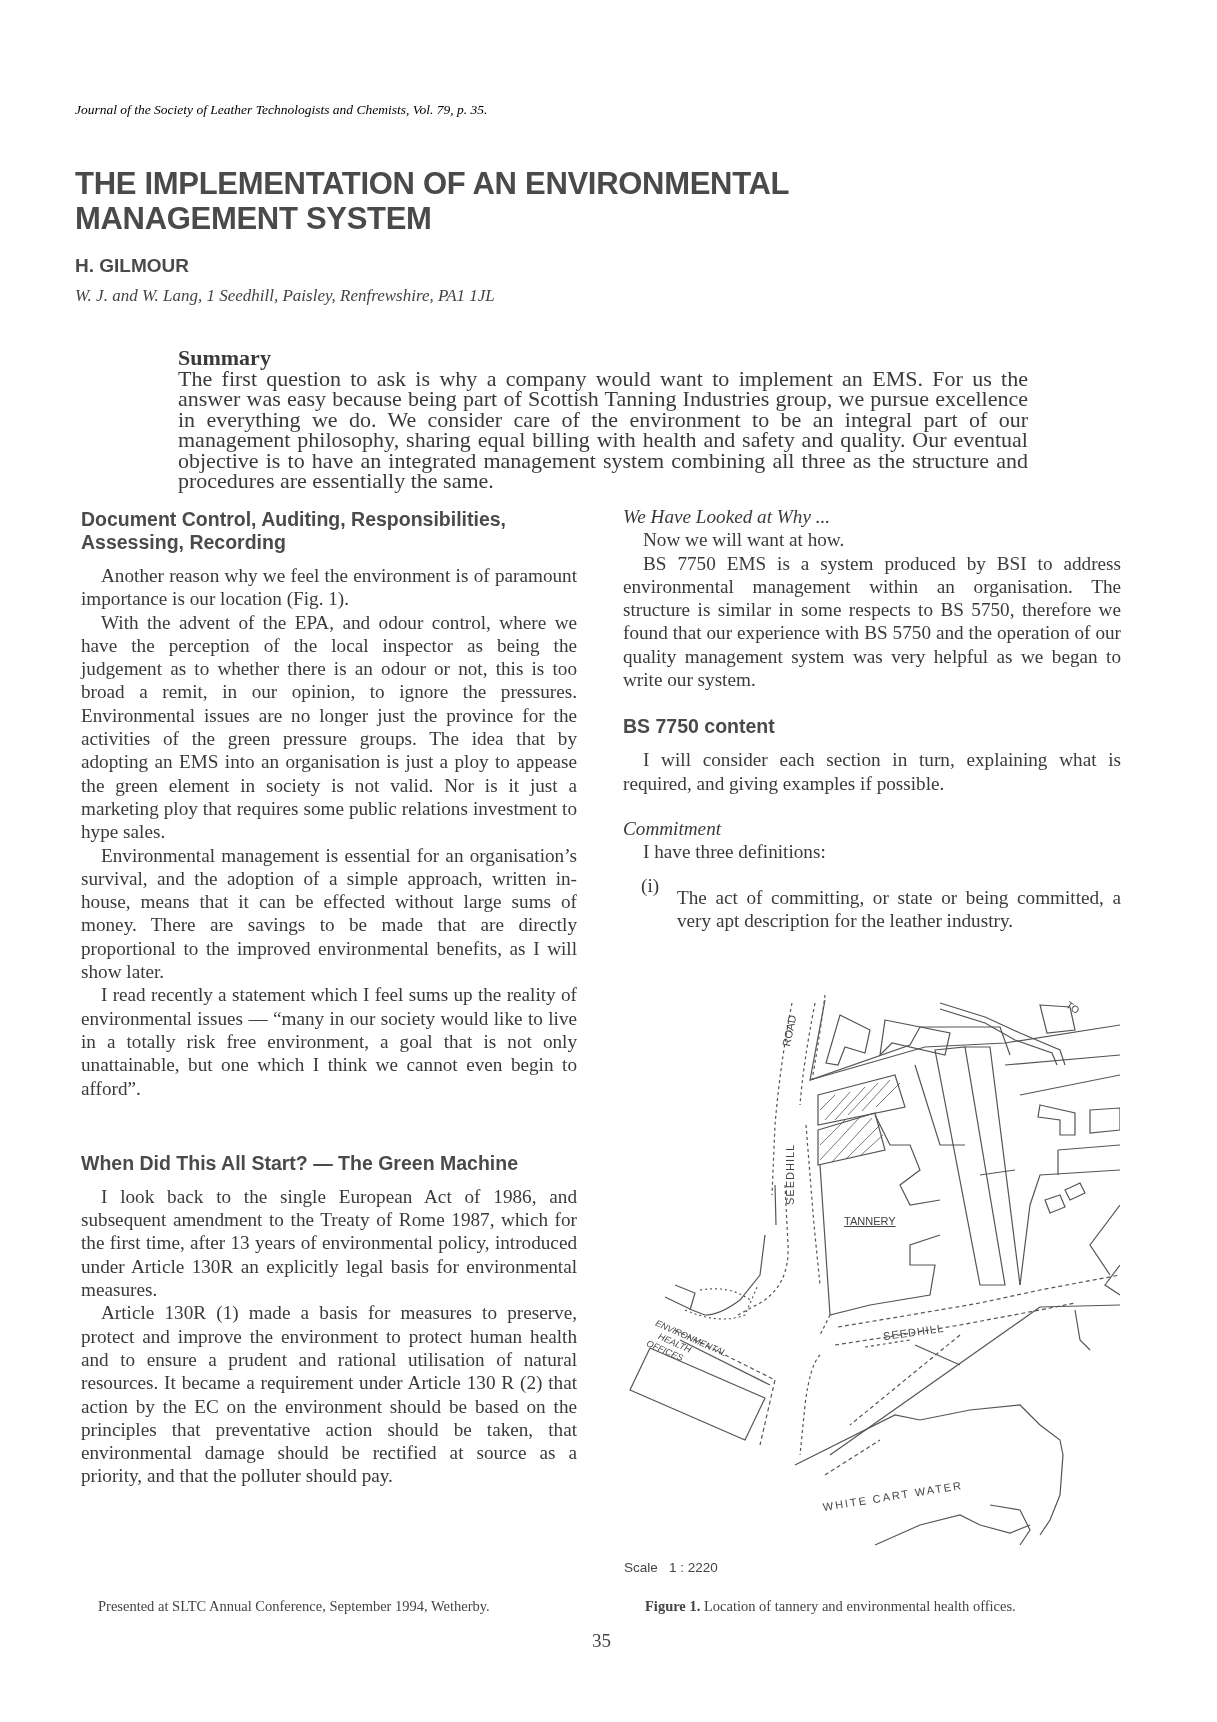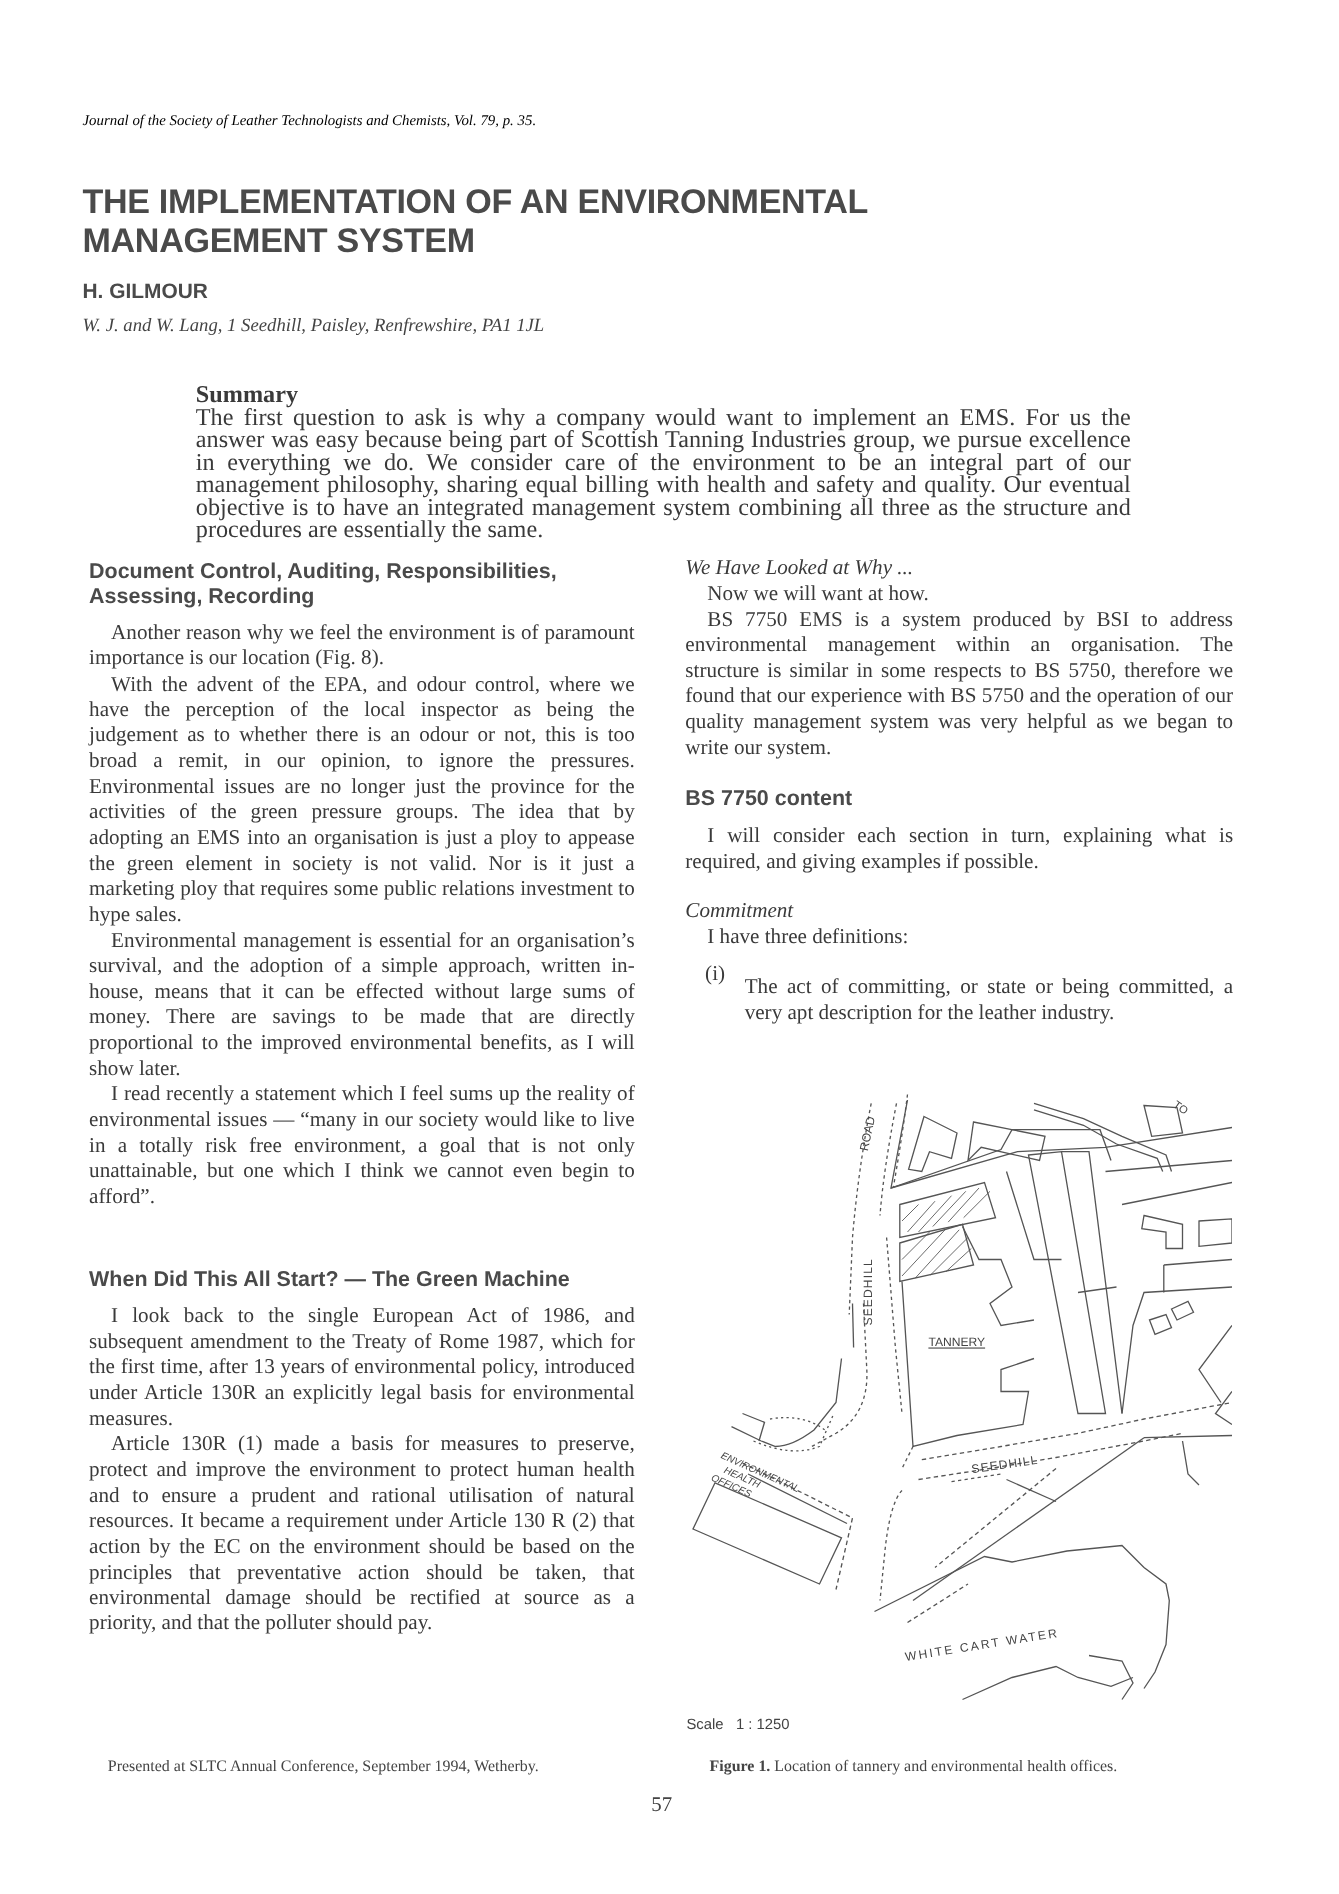--- a/index.html
+++ b/index.html
@@ -37,21 +37,21 @@
 <div class="author sans">H. GILMOUR</div>
 <div class="affiliation serif">W. J. and W. Lang, 1 Seedhill, Paisley, Renfrewshire, PA1 1JL</div>
 
 <div class="summary serif">
   <span class="summary-label">Summary</span>
   <span>The first question to ask is why a company would want to implement an EMS. For us the answer was easy because being part of Scottish Tanning Industries group, we pursue excellence in everything we do. We consider care of the environment to be an integral part of our management philosophy, sharing equal billing with health and safety and quality. Our eventual objective is to have an integrated management system combining all three as the structure and procedures are essentially the same.</span>
 </div>
 
 <div class="col col-left serif">
   <h2 class="sec">Document Control, Auditing, Responsibilities, Assessing, Recording</h2>
-  <p class="last">Another reason why we feel the environment is of paramount importance is our location (Fig. 8).</p>
+  <p class="last">Another reason why we feel the environment is of paramount importance is our location (Fig. 1).</p>
   <p class="last">With the advent of the EPA, and odour control, where we have the perception of the local inspector as being the judgement as to whether there is an odour or not, this is too broad a remit, in our opinion, to ignore the pressures. Environmental issues are no longer just the province for the activities of the green pressure groups. The idea that by adopting an EMS into an organisation is just a ploy to appease the green element in society is not valid. Nor is it just a marketing ploy that requires some public relations investment to hype sales.</p>
   <p class="last">Environmental management is essential for an organisation’s survival, and the adoption of a simple approach, written in-house, means that it can be effected without large sums of money. There are savings to be made that are directly proportional to the improved environmental benefits, as I will show later.</p>
   <p class="last">I read recently a statement which I feel sums up the reality of environmental issues — “many in our society would like to live in a totally risk free environment, a goal that is not only unattainable, but one which I think we cannot even begin to afford”.</p>
   <div style="height:52px"></div>
   <h2 class="sec">When Did This All Start? — The Green Machine</h2>
   <p class="last">I look back to the single European Act of 1986, and subsequent amendment to the Treaty of Rome 1987, which for the first time, after 13 years of environmental policy, introduced under Article 130R an explicitly legal basis for environmental measures.</p>
   <p class="last">Article 130R (1) made a basis for measures to preserve, protect and improve the environment to protect human health and to ensure a prudent and rational utilisation of natural resources. It became a requirement under Article 130 R (2) that action by the EC on the environment should be based on the principles that preventative action should be taken, that environmental damage should be rectified at source as a priority, and that the polluter should pay.</p>
 </div>
 
 <div class="col col-right serif">
@@ -152,20 +152,20 @@
 <div class="sans" style="position:absolute;left:784px;top:1205px;font-size:11px;transform:rotate(-90deg);transform-origin:left top;color:#444;letter-spacing:1px">SEEDHILL</div>
 <div class="sans" style="position:absolute;left:844px;top:1215px;font-size:11px;color:#444;text-decoration:underline">TANNERY</div>
 <div class="sans" style="position:absolute;left:883px;top:1326px;font-size:11px;color:#444;transform:rotate(-8deg);letter-spacing:1px">SEEDHILL</div>
 <div class="sans" style="position:absolute;left:658px;top:1318px;font-size:9px;line-height:11px;color:#444;transform:rotate(24deg);transform-origin:left top;font-style:italic">
   <div>ENVIRONMENTAL</div>
   <div style="padding-left:8px">HEALTH</div>
   <div>OFFICES</div>
 </div>
 <div class="sans" style="position:absolute;left:822px;top:1490px;font-size:11px;color:#444;transform:rotate(-9deg);letter-spacing:2px">WHITE CART WATER</div>
 
-<div class="scale sans" style="white-space:pre">Scale   1 : 1250</div>
+<div class="scale sans" style="white-space:pre">Scale   1 : 2220</div>
 
 <div class="footnote serif">Presented at SLTC Annual Conference, September 1994, Wetherby.</div>
 <div class="caption serif">
   <b>Figure 1.</b>
   <span>Location of tannery and environmental health offices.</span>
 </div>
-<div class="page-num serif">57</div>
+<div class="page-num serif">35</div>
 
 </body></html>

